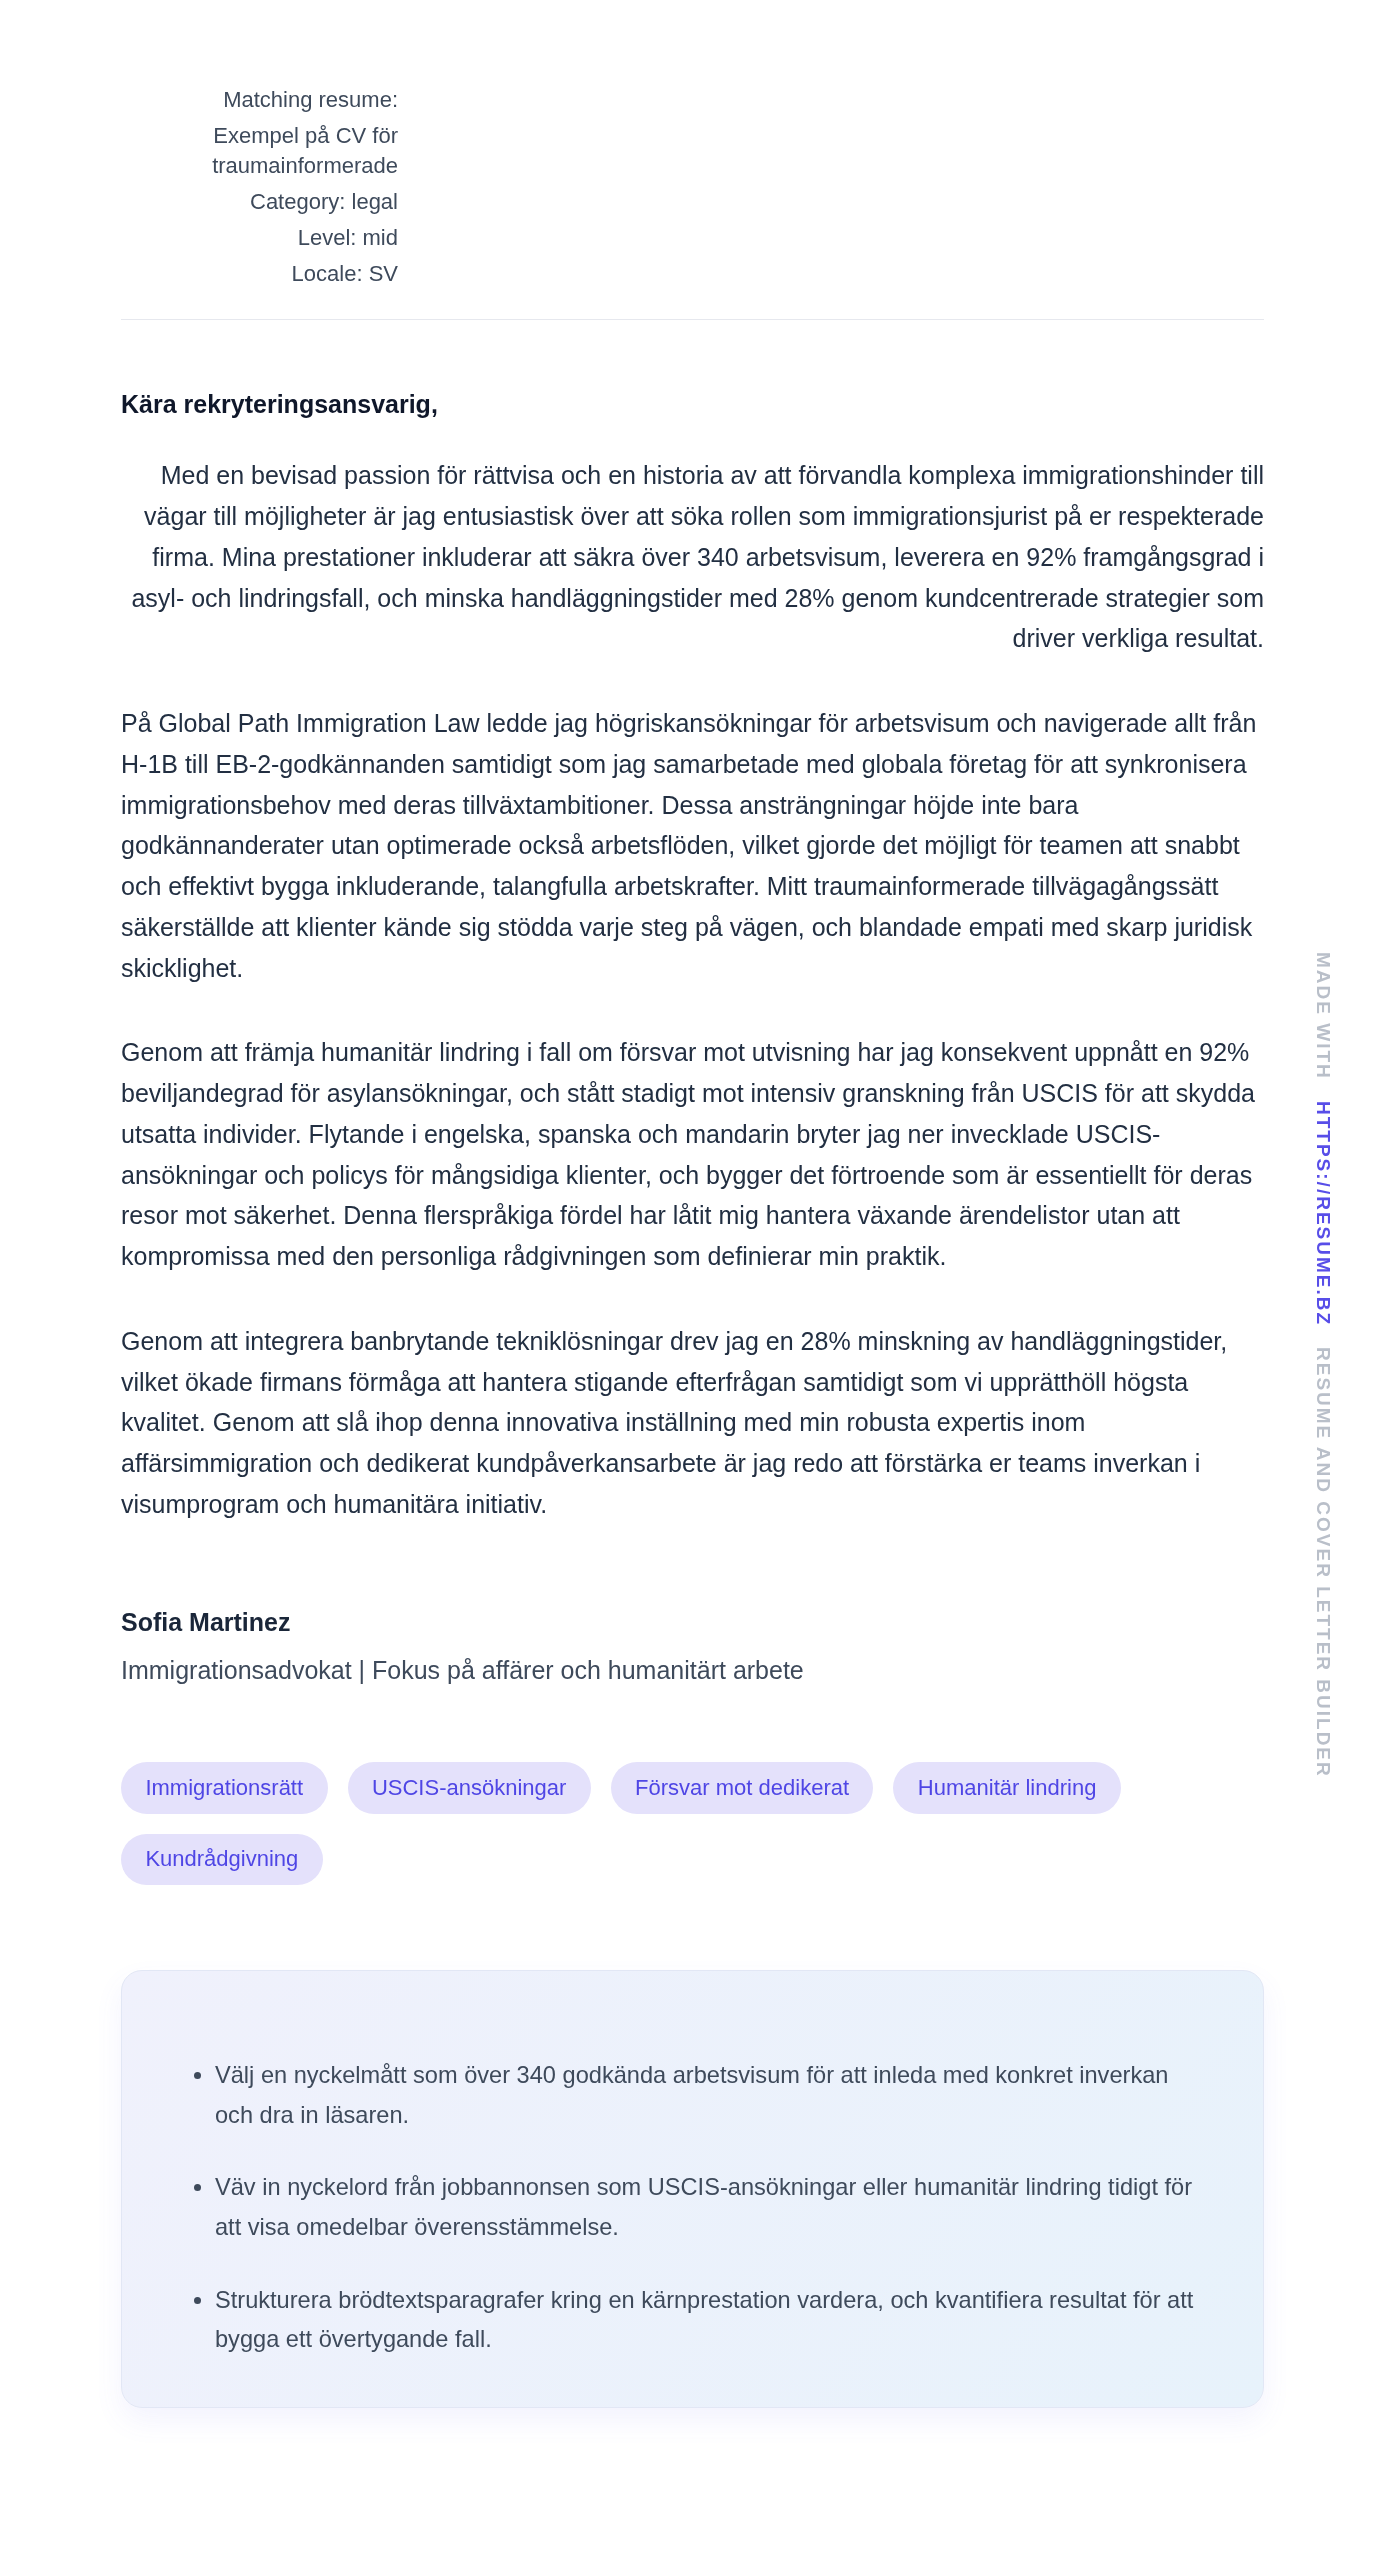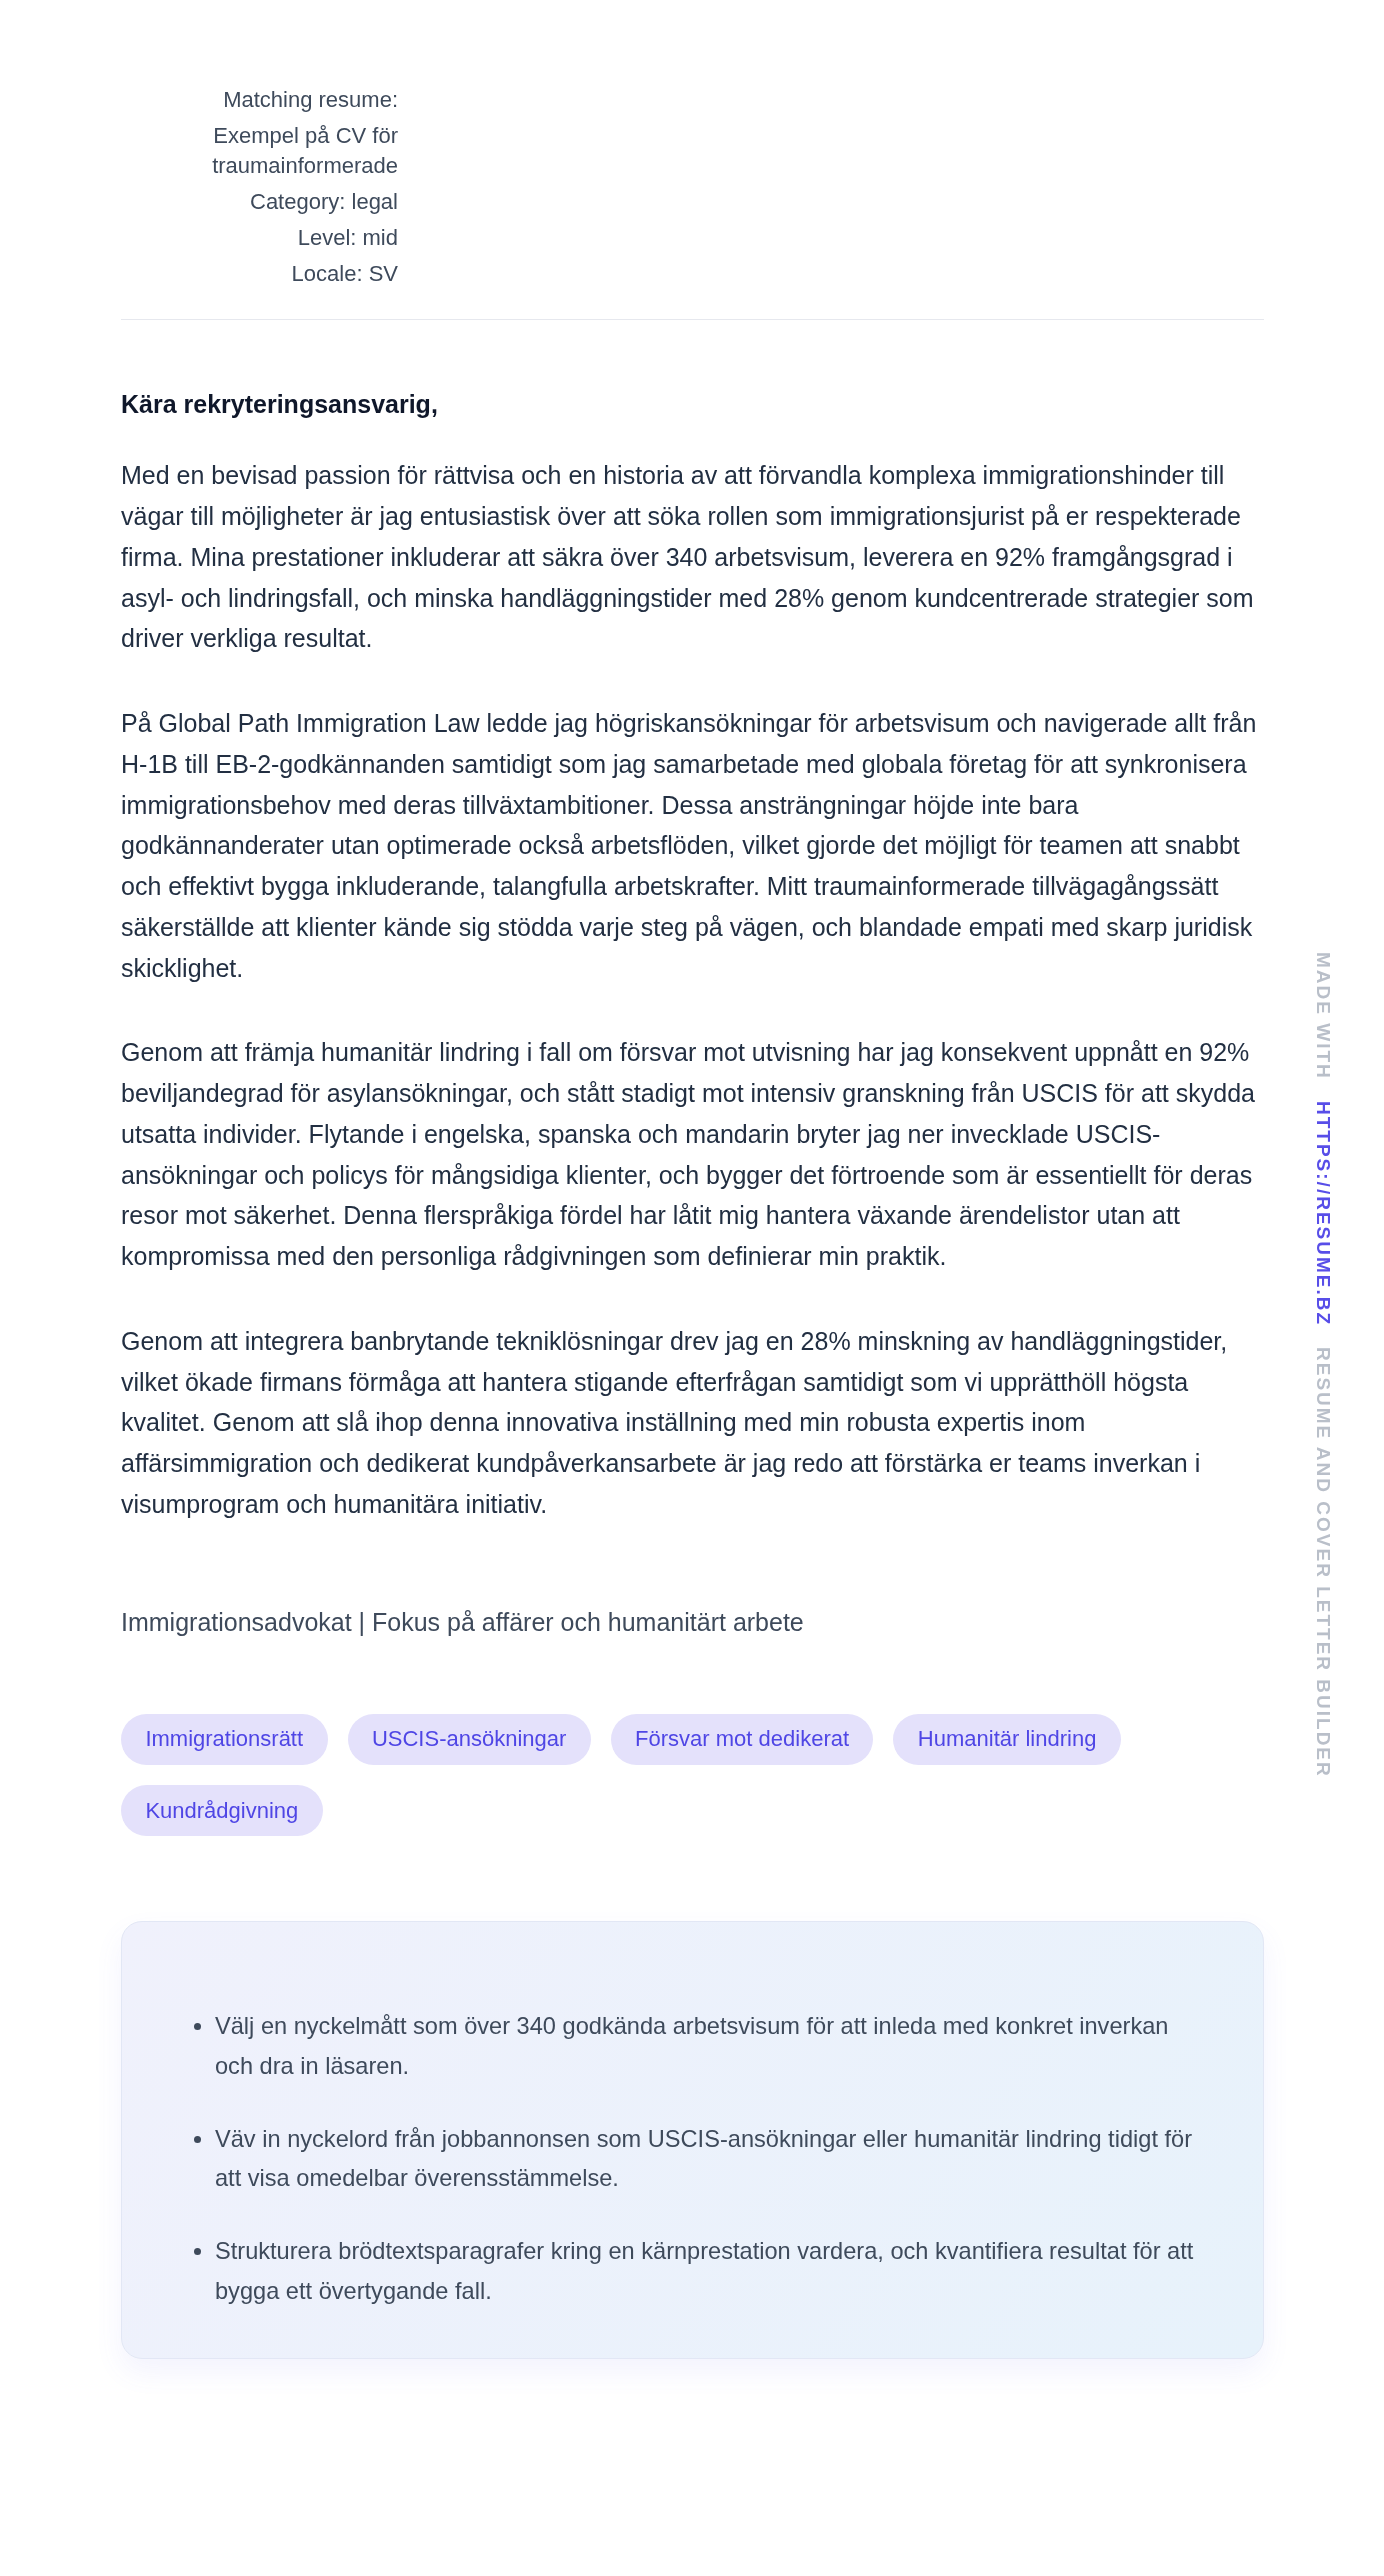--- a/index.html
+++ b/index.html
@@ -60,21 +60,21 @@
     font-weight: 700;
     color: #0f172a;
   }
   .para {
     margin: 44px 0 0;
     max-width: 1145px;
     font-size: 25px;
     line-height: 1.63;
     color: #222f42;
   }
-  .para:first-of-type { margin-top: 36px; }
+  .para:first-of-type { margin-top: 36px; text-align: right; }
 
   .signature { margin-top: 83px; }
   .sig-name { font-size: 25px; font-weight: 700; color: #1a2639; }
   .sig-title { margin-top: 19.6px; font-size: 25px; color: #3e4a5b; }
 
   
   .tags { display: flex; flex-wrap: wrap; gap: 20px; margin-top: 77px; }
   .tag {
     display: inline-block;
     background: #e4e1fb;
@@ -165,20 +165,21 @@
 
   <main>
     <div class="greeting">Kära rekryteringsansvarig,</div>
 
     <p class="para">Med en bevisad passion för rättvisa och en historia av att förvandla komplexa immigrationshinder till vägar till möjligheter är jag entusiastisk över att söka rollen som immigrationsjurist på er respekterade firma. Mina prestationer inkluderar att säkra över 340 arbetsvisum, leverera en 92% framgångsgrad i asyl- och lindringsfall, och minska handläggningstider med 28% genom kundcentrerade strategier som driver verkliga resultat.</p>
     <p class="para">På Global Path Immigration Law ledde jag högriskansökningar för arbetsvisum och navigerade allt från H-1B till EB-2-godkännanden samtidigt som jag samarbetade med globala företag för att synkronisera immigrationsbehov med deras tillväxtambitioner. Dessa ansträngningar höjde inte bara godkännanderater utan optimerade också arbetsflöden, vilket gjorde det möjligt för teamen att snabbt och effektivt bygga inkluderande, talangfulla arbetskrafter. Mitt traumainformerade tillvägagångssätt säkerställde att klienter kände sig stödda varje steg på vägen, och blandade empati med skarp juridisk skicklighet.</p>
     <p class="para">Genom att främja humanitär lindring i fall om försvar mot utvisning har jag konsekvent uppnått en 92% beviljandegrad för asylansökningar, och stått stadigt mot intensiv granskning från USCIS för att skydda utsatta individer. Flytande i engelska, spanska och mandarin bryter jag ner invecklade USCIS-ansökningar och policys för mångsidiga klienter, och bygger det förtroende som är essentiellt för deras resor mot säkerhet. Denna flerspråkiga fördel har låtit mig hantera växande ärendelistor utan att kompromissa med den personliga rådgivningen som definierar min praktik.</p>
     <p class="para">Genom att integrera banbrytande tekniklösningar drev jag en 28% minskning av handläggningstider, vilket ökade firmans förmåga att hantera stigande efterfrågan samtidigt som vi upprätthöll högsta kvalitet. Genom att slå ihop denna innovativa inställning med min robusta expertis inom affärsimmigration och dedikerat kundpåverkansarbete är jag redo att förstärka er teams inverkan i visumprogram och humanitära initiativ.</p>
 
     <div class="signature">
+      <div class="sig-name">Sofia Martinez</div>
       <div class="sig-title">Immigrationsadvokat | Fokus på affärer och humanitärt arbete</div>
     </div>
 
     <div class="tags">
       <span class="tag">Immigrationsrätt</span>
       <span class="tag">USCIS-ansökningar</span>
       <span class="tag">Försvar mot dedikerat</span>
       <span class="tag">Humanitär lindring</span>
       <span class="tag">Kundrådgivning</span>
     </div>

